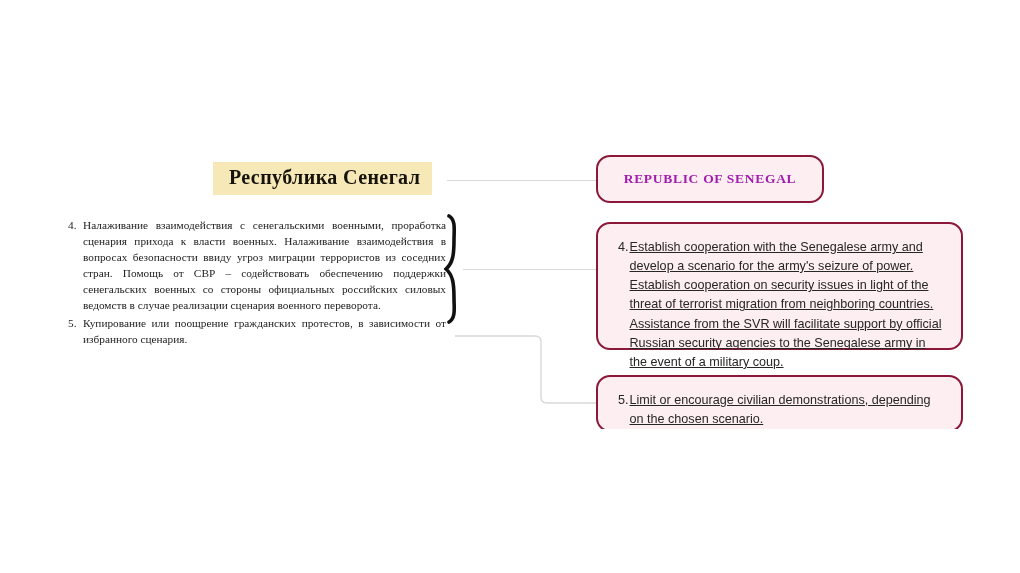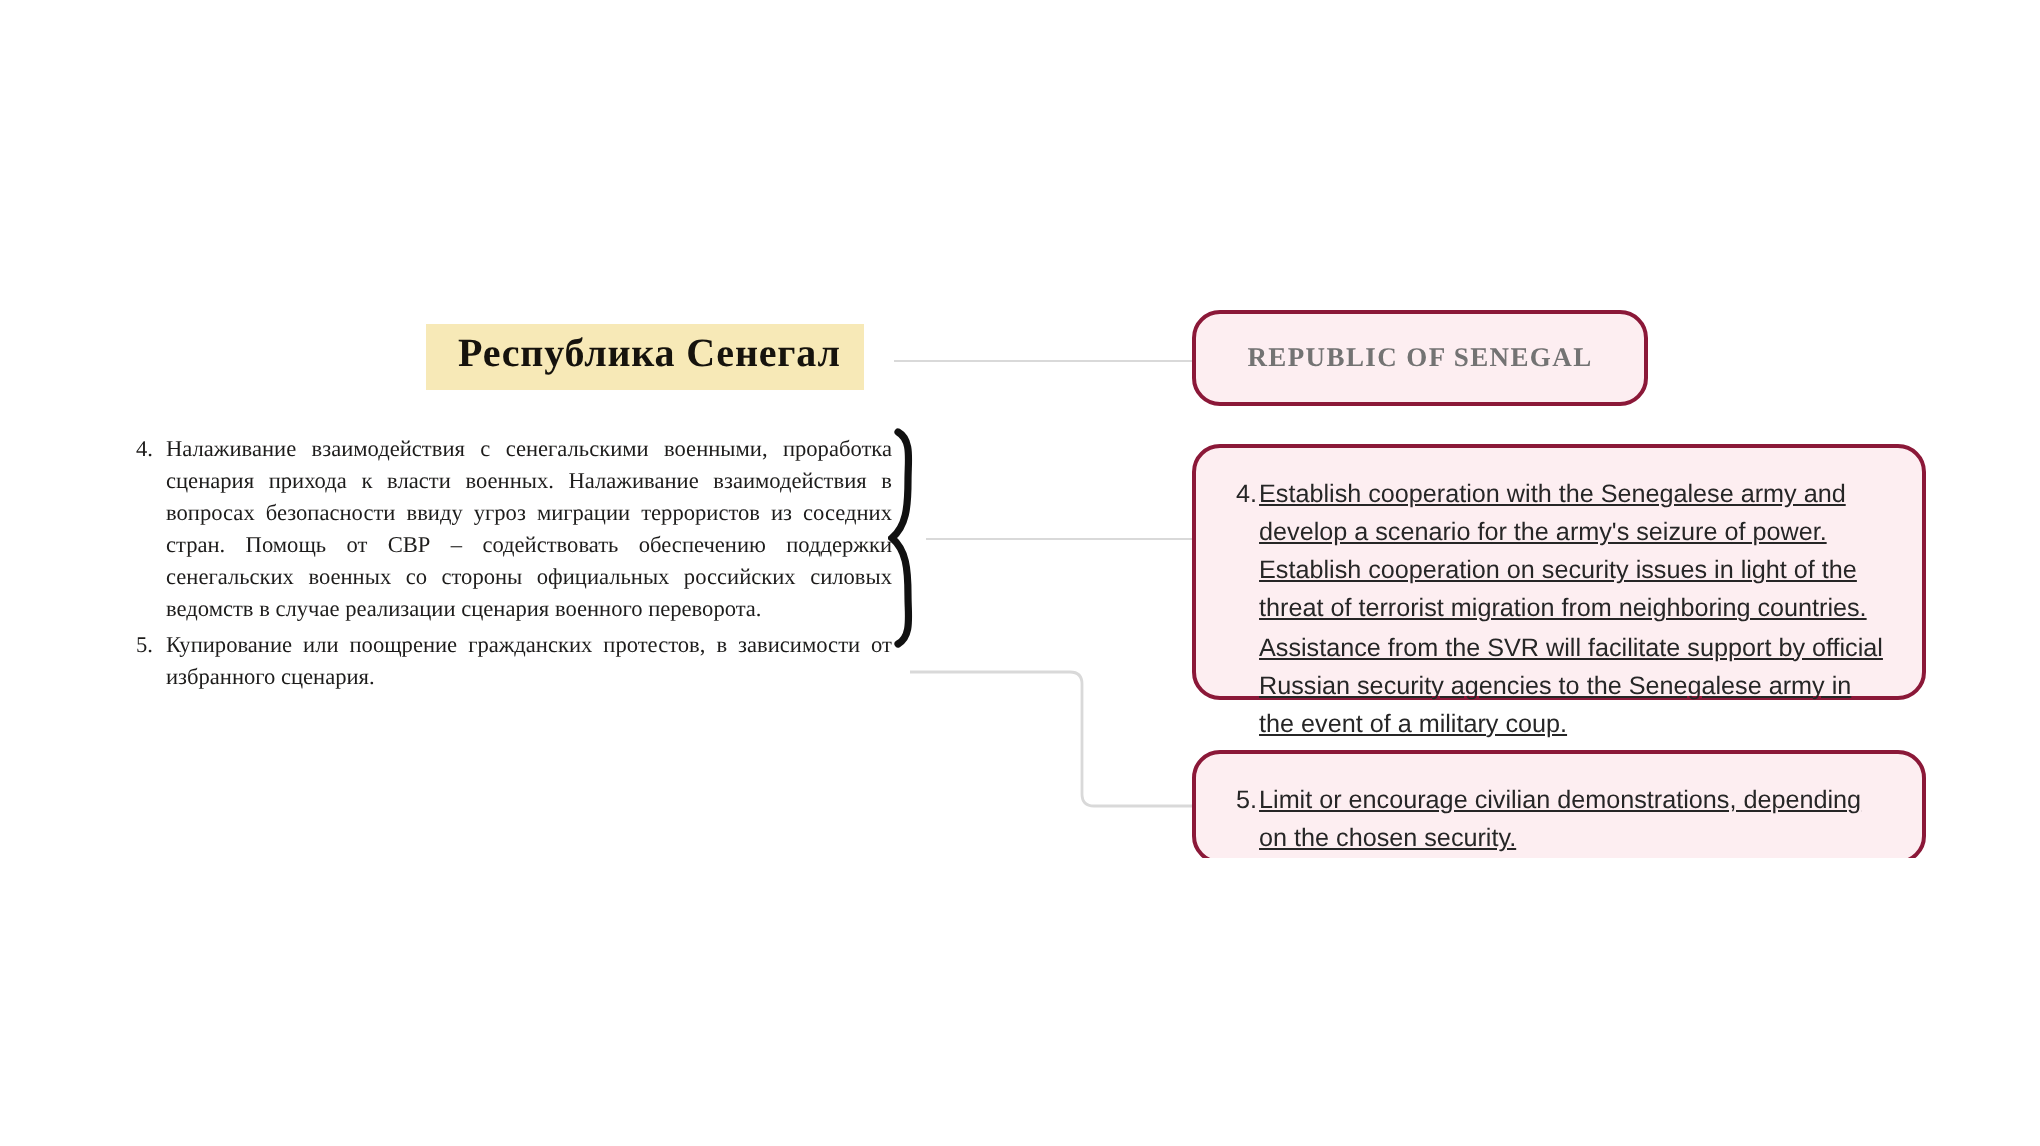--- a/index.html
+++ b/index.html
@@ -100,21 +100,21 @@
     height: 48px;
     display: flex;
     align-items: center;
     justify-content: center;
   }
   .card-title .label {
     font-family: "Liberation Serif", serif;
     font-weight: bold;
     font-size: 13.5px;
     letter-spacing: 0.7px;
-    color: #737373;
+    color: #a21caf;
   }
   .card-para {
     left: 596px;
     width: 367px;
     padding: 14px 18px 14px 20px;
   }
   .card-4 { top: 222px; height: 128px; }
   .card-5 { top: 375px; height: 57px; }
 
   .para-row {
@@ -181,17 +181,17 @@
   <div class="card card-para card-4">
     <div class="para-row">
       <span class="para-num">4.</span>
       <span class="para-text">Establish cooperation with the Senegalese army and develop a scenario for the army's seizure of power. Establish cooperation on security issues in light of the threat of terrorist migration from neighboring countries. Assistance from the SVR will facilitate support by official Russian security agencies to the Senegalese army in the event of a military coup.</span>
     </div>
   </div>
 
   <div class="card card-para card-5">
     <div class="para-row">
       <span class="para-num">5.</span>
-      <span class="para-text">Limit or encourage civilian demonstrations, depending on the chosen security.</span>
+      <span class="para-text">Limit or encourage civilian demonstrations, depending on the chosen scenario.</span>
     </div>
   </div>
 
 </div>
 
 </body></html>

